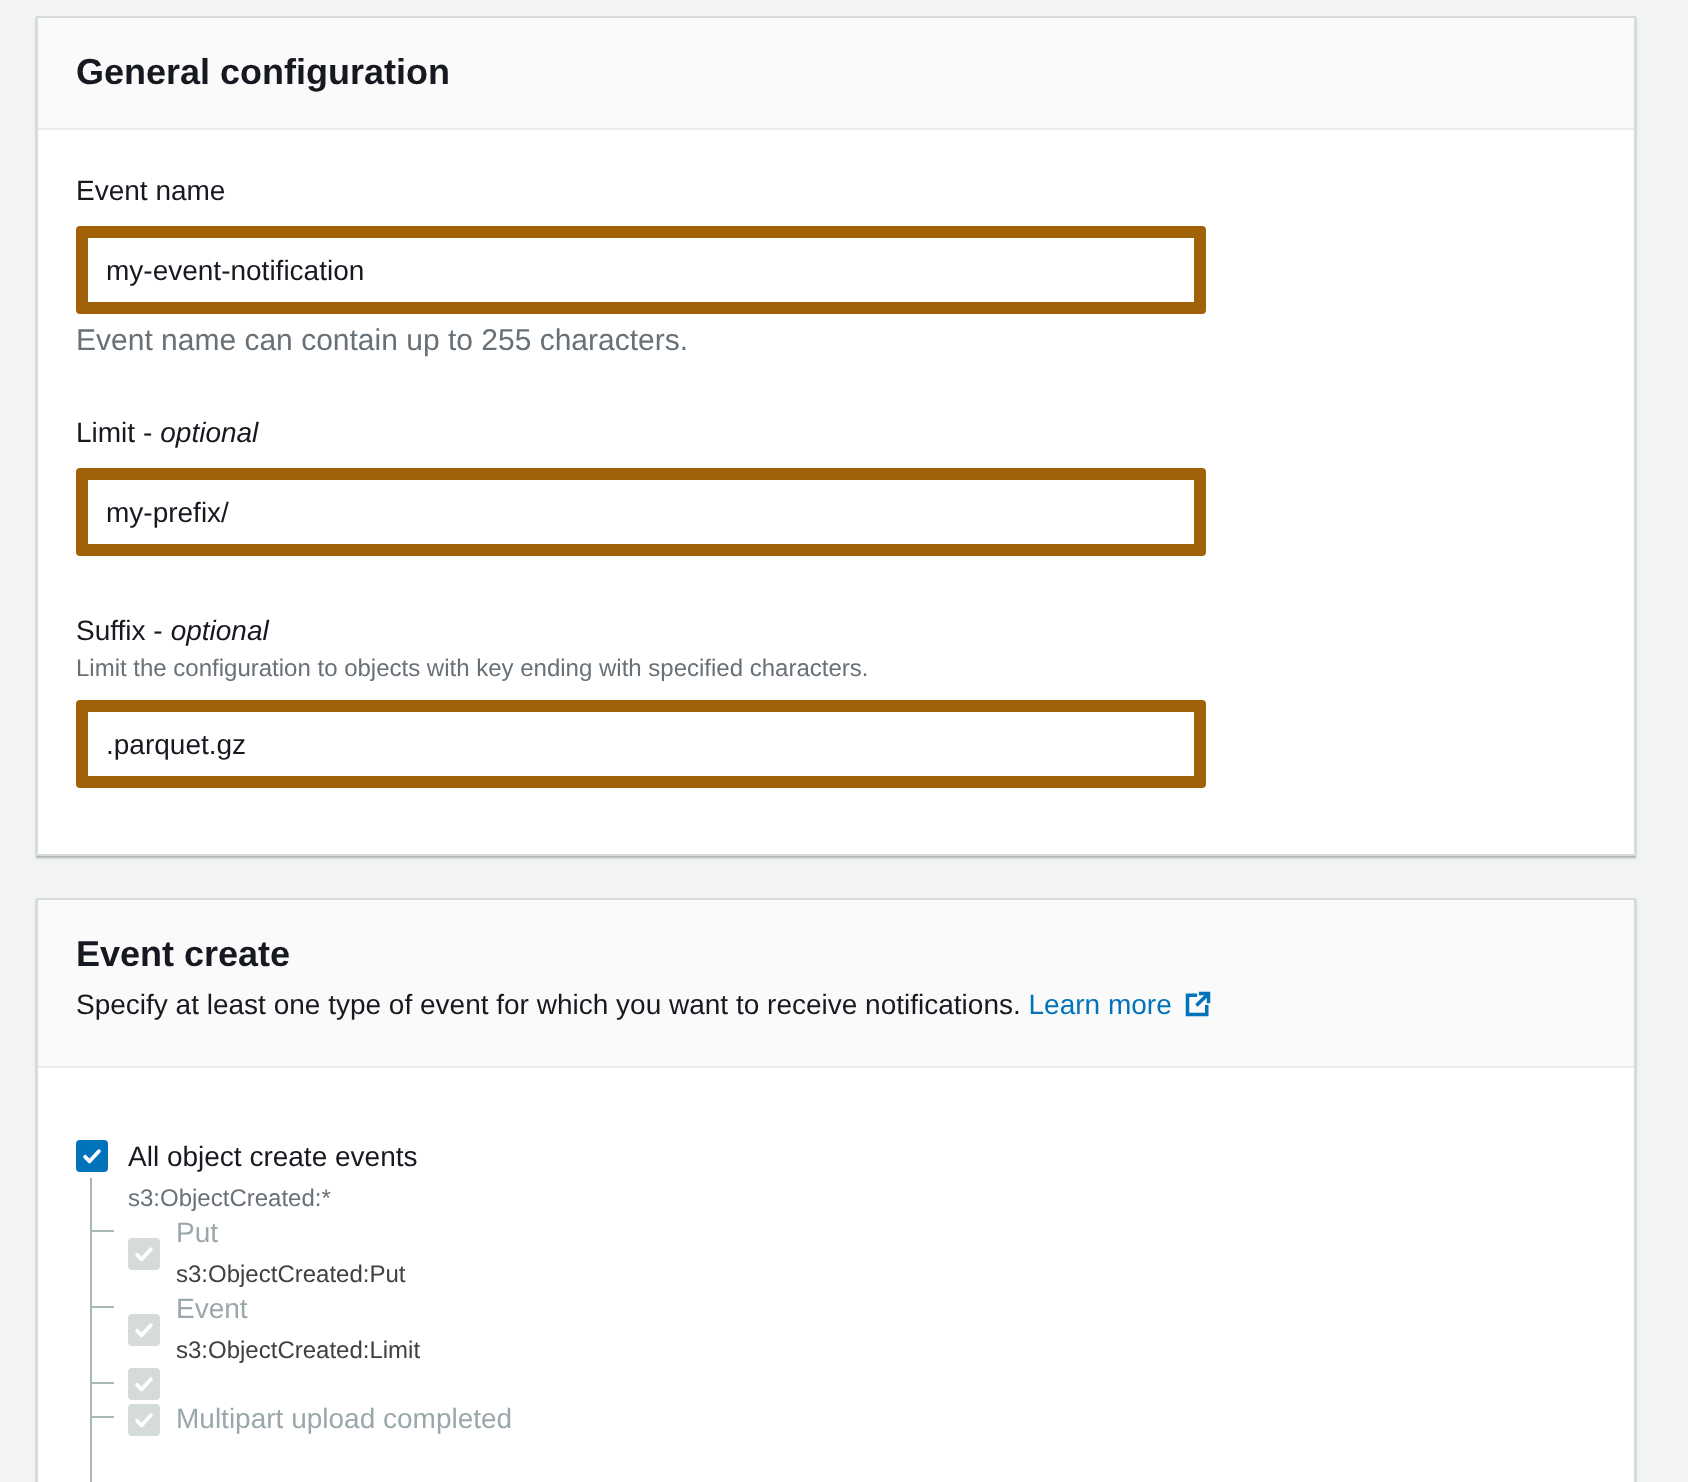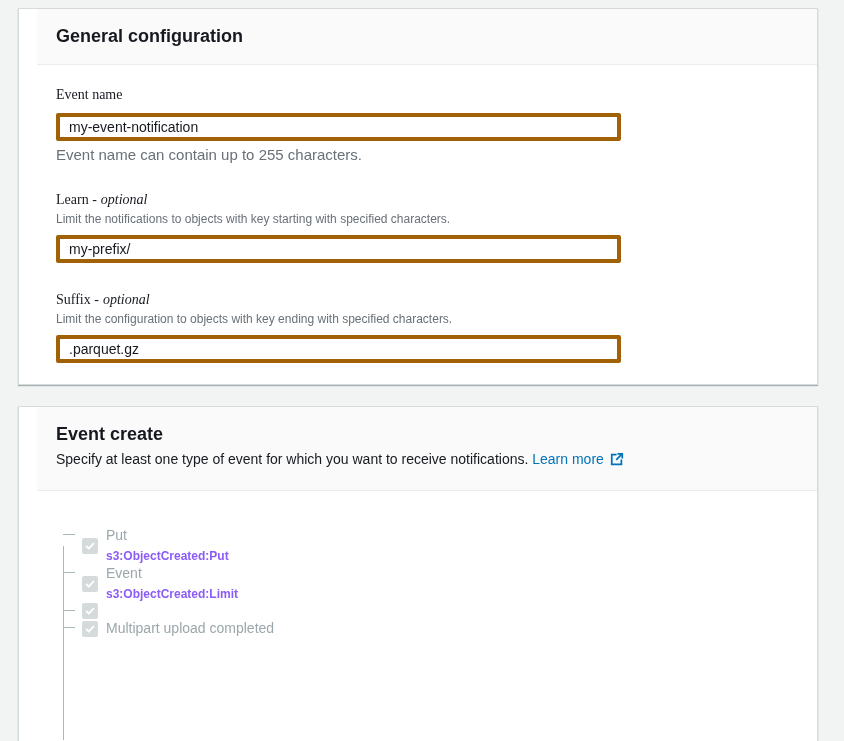--- a/index.html
+++ b/index.html
@@ -11,21 +11,20 @@
     -webkit-font-smoothing: antialiased;
   }
   .page { padding: 8px 26px 0 18px; }
 
   
   .card {
     background: #ffffff;
     border: 1px solid #d5dbdb;
     box-shadow: 0 1px 1px 0 rgba(0,28,36,0.3);
     margin-bottom: 21px;
-    padding-left: 18px;
   }
   .card-header {
     background: #fafafa;
     border-bottom: 1px solid #eaeded;
     padding: 16px 19px 17px 19px;
   }
   .card-title {
     font-size: 18px;
     font-weight: 700;
     line-height: 22px;
@@ -34,49 +33,48 @@
   .card-header .header-desc {
     font-size: 14px;
     line-height: 20px;
     margin-top: 4px;
     color: #16191f;
   }
 
   
   .card-body { padding: 20px 19px 21px 19px; }
   .form-field { margin-bottom: 27px; }
-  .form-field:last-child { margin-bottom: 0; }
+  .form-field:last-child { margin-bottom: 12px; }
   .field-label {
     display: block;
     font-size: 14px;
     line-height: 20px;
     color: #16191f;
-    font-family: Liberation Serif, serif;
   }
   .field-label em {
     font-style: italic;
     margin-left: 4px;
   }
   .field-desc {
     font-size: 12px;
     line-height: 16px;
     color: #687078;
     margin-top: 1px;
   }
   .text-input {
     display: block;
     width: 565px;
-    height: 28px;
+    height: 44px;
     margin-top: 8px;
     padding: 0 9px;
     font-family: "Liberation Sans", sans-serif;
     font-size: 14px;
     color: #16191f;
     background: #ffffff;
-    border: 4px solid #a16207;
+    border: 6px solid #a16207;
     border-radius: 2px;
     outline: none;
   }
   .constraint {
     font-size: 15px;
     line-height: 16px;
     color: #687078;
     margin-top: 6px;
   }
 
@@ -135,42 +133,41 @@
     line-height: 18px;
     color: #16191f;
   }
   .cb-text .cb-code {
     font-size: 12px;
     line-height: 16px;
     margin-top: 4px;
     color: #687078;
   }
   .cb-child .cb-text .cb-label { color: #9ba7ab; }
-  .cb-child .cb-text .cb-code { color: #8b5cf6; font-weight: bold; }
+  .cb-child .cb-text .cb-code { color: #404040; }
 </style>
 </head>
 <body>
 
 <div class="page">
 
   <section class="card">
     <header class="card-header">
       <h2 class="card-title">General configuration</h2>
     </header>
     <div class="card-body">
 
       <div class="form-field">
         <label class="field-label">Event name</label>
         <input class="text-input" type="text" value="my-event-notification" style="">
         <div class="constraint">Event name can contain up to 255 characters.</div>
       </div>
 
       <div class="form-field">
-        <label class="field-label"><span>Learn -</span><em>optional</em></label>
-        <div class="field-desc">Limit the notifications to objects with key starting with specified characters.</div>
+        <label class="field-label"><span>Limit -</span><em>optional</em></label>
         <input class="text-input" type="text" value="my-prefix/" style="">
       </div>
 
       <div class="form-field">
         <label class="field-label"><span>Suffix -</span><em>optional</em></label>
         <div class="field-desc">Limit the configuration to objects with key ending with specified characters.</div>
         <input class="text-input" type="text" value=".parquet.gz" style="">
       </div>
 
     </div>
@@ -186,20 +183,31 @@
               <path d="M9.5 2H14v4.5"></path>
               <path d="M13.6 2.4L7.8 8.2"></path>
             </svg></a>
       </div>
     </header>
     <div class="card-body" style="padding-top:21px;">
 
       <div class="tree">
         <div class="tree-vline"></div>
 
+        <div class="cb-row cb-parent">
+          <div class="cb-box checked-active">
+            <svg width="12" height="12" viewBox="0 0 14 14" fill="none" stroke="#ffffff" stroke-width="2.2" stroke-linecap="round" stroke-linejoin="round">
+                <path d="M3 7.5l2.6 2.6L11 4.2"></path>
+              </svg>
+          </div>
+          <div class="cb-text">
+            <div class="cb-label">All object create events</div>
+            <div class="cb-code">s3:ObjectCreated:*</div>
+          </div>
+        </div>
 
         <div class="cb-row cb-child">
           <div class="cb-box checked-disabled">
             <svg width="12" height="12" viewBox="0 0 14 14" fill="none" stroke="#ffffff" stroke-width="2.2" stroke-linecap="round" stroke-linejoin="round">
                 <path d="M3 7.5l2.6 2.6L11 4.2"></path>
               </svg>
           </div>
           <div class="cb-text">
             <div class="cb-label">Put</div>
             <div class="cb-code">s3:ObjectCreated:Put</div>

